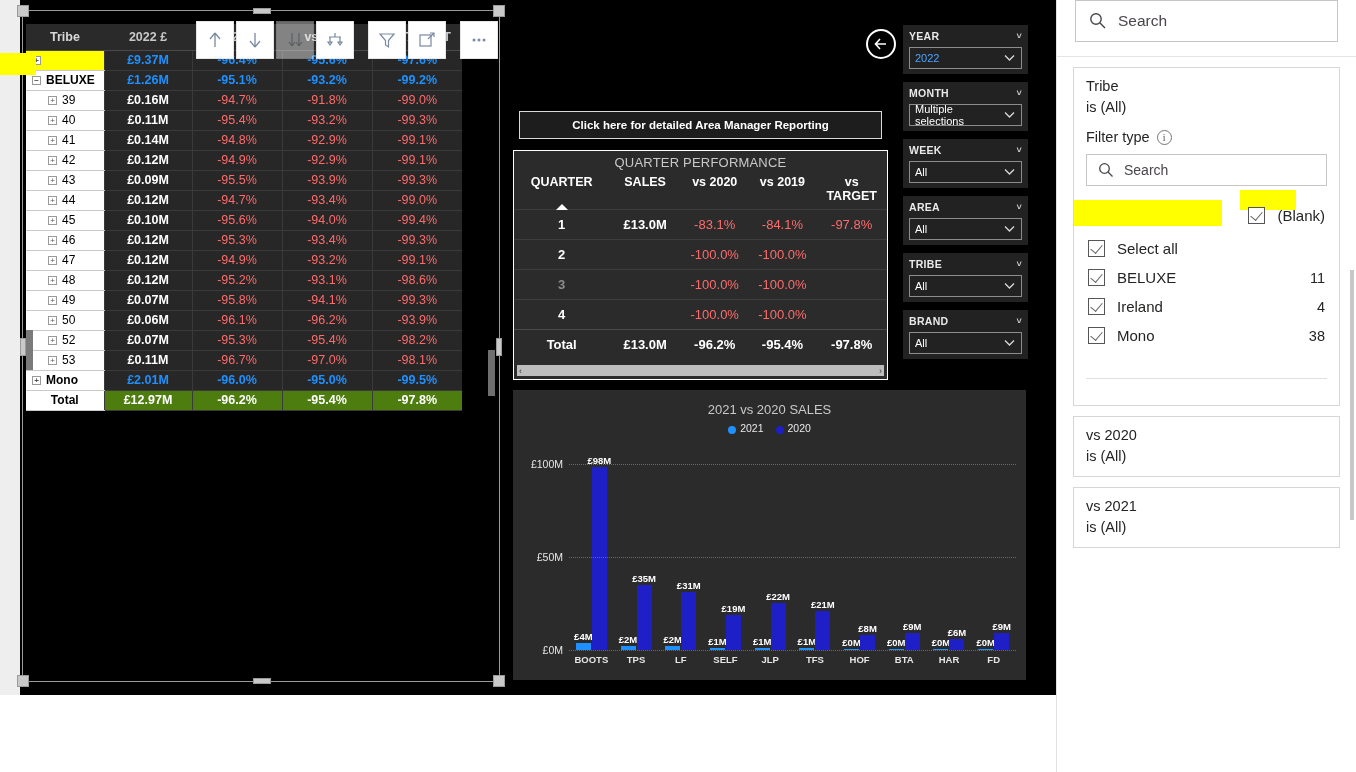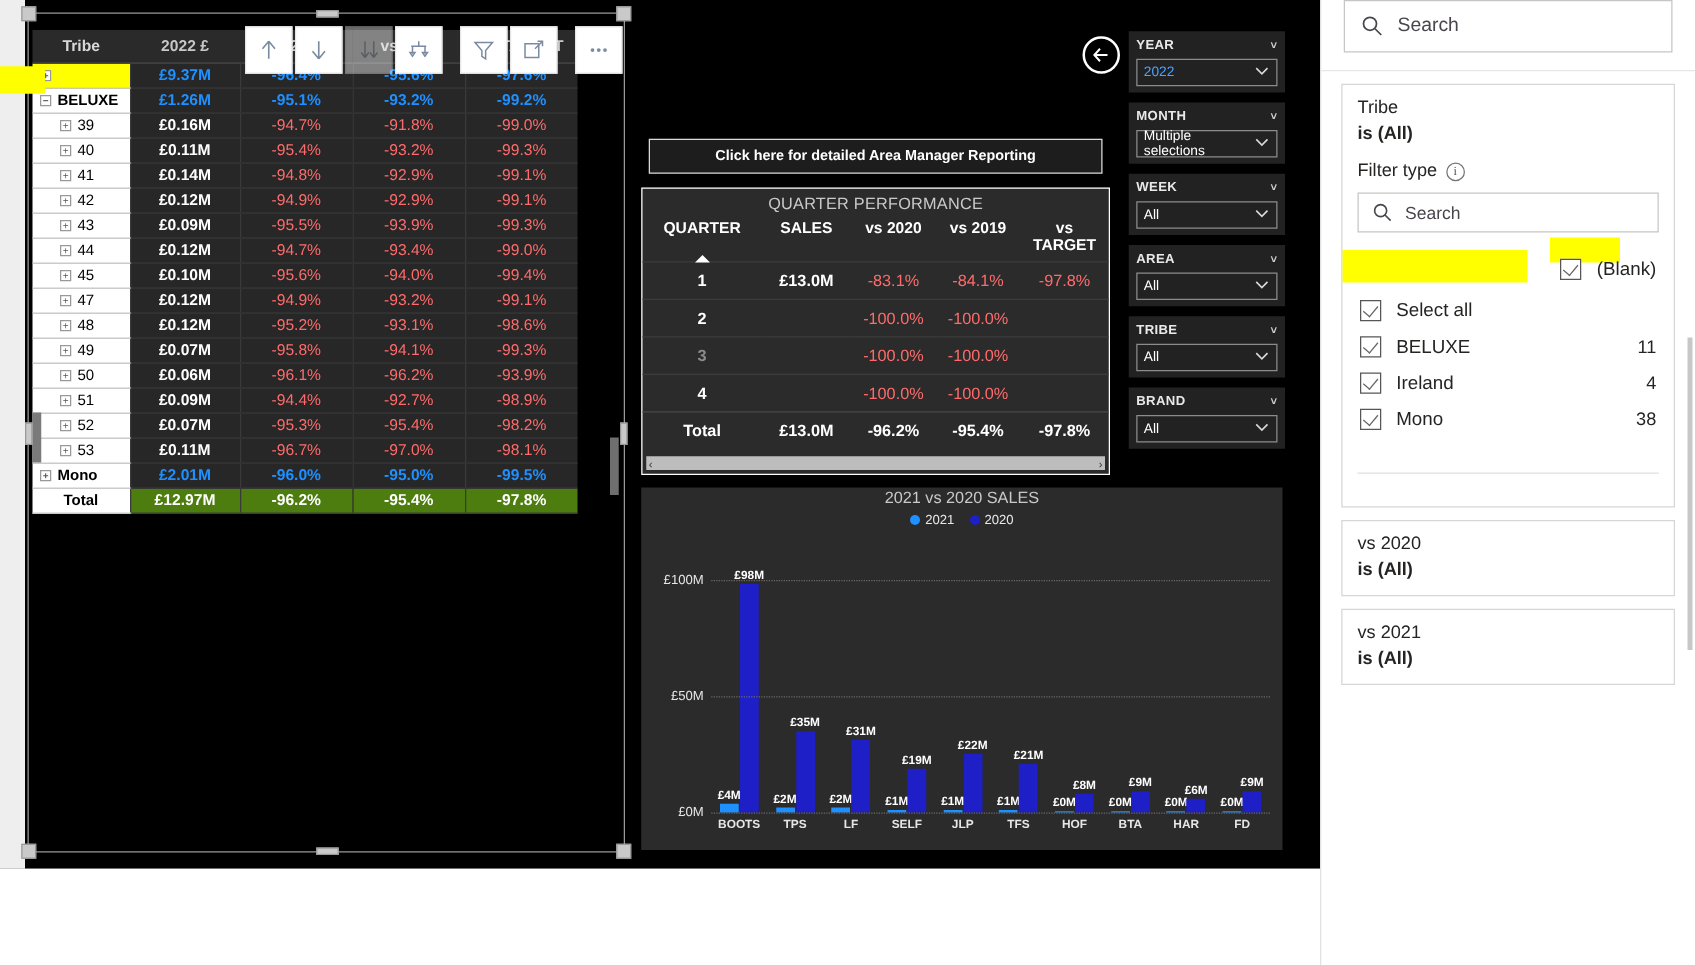--- a/index.html
+++ b/index.html
@@ -167,27 +167,27 @@
     padding: 0 2px; color: #444; font-size: 9px;
   }
   .qp-hscroll .arr { color: #333; }
 
   
   .chart-visual {
     position: absolute; left: 513px; top: 390px; width: 513px; height: 290px;
     background: #2b2b2b;
   }
   .chart-title {
-    text-align: center; color: #c9c9c9; font-size: 13px; padding-top: 0;
+    text-align: center; color: #c9c9c9; font-size: 13px; padding-top: 12px;
   }
   .chart-legend {
     display: flex; justify-content: center; gap: 12px; margin-top: 5px;
     font-size: 10.5px; color: #e8e8e8;
   }
-  .lg-item { display: flex; align-items: center; gap: 4px; }
+  .lg-item { display: flex; align-items: flex-end; gap: 4px; }
   .lg-dot { width: 8px; height: 8px; border-radius: 50%; }
   .plot {
     position: absolute; left: 56px; top: 55px; right: 10px; bottom: 30px;
   }
   .ylab {
     position: absolute; right: 100%; margin-right: 6px;
     transform: translateY(-50%);
     color: #e6e6e6; font-size: 10.5px; white-space: nowrap;
   }
   .gridline {
@@ -253,21 +253,21 @@
     cursor: text;
   }
   .fp-search .ph { color: #49454c; font-size: 15.5px; }
   .fp-divider { border-top: 1px solid #e6e6e6; margin: 14px 0 0; }
   .fp-scroll { padding: 0 16px; overflow: hidden; height: 660px; }
   .fcard {
     border: 1px solid #d6d6d6; padding: 10px 12px 12px; margin-bottom: 10px;
   }
   .fcard.open { border-color: #d6d6d6; }
   .fcard .fname { font-size: 14.5px; color: #252423; }
-  .fcard .fsub  { font-size: 14.5px; color: #252423; margin-top: 5px; font-weight: bold; }
+  .fcard .fsub  { font-size: 14.5px; color: #252423; margin-top: 5px; }
   .ftype-label {
     display: flex; align-items: center; gap: 7px;
     font-size: 14.5px; color: #252423; margin: 14px 0 7px;
   }
   .info-ico {
     width: 15px; height: 15px; border: 1px solid #757575; border-radius: 50%;
     font-size: 10px; line-height: 13px; text-align: center; color: #555;
     font-family: "Liberation Serif", serif;
   }
   .fselect {
@@ -394,20 +394,27 @@
             <td class="valcell red">-99.0%</td>
           </tr>
           <tr>
             <td class="rowcell lvl1"><span class="exp-ico">+</span><span>45</span></td>
             <td class="valcell">£0.10M</td>
             <td class="valcell red">-95.6%</td>
             <td class="valcell red">-94.0%</td>
             <td class="valcell red">-99.4%</td>
           </tr>
           <tr>
+            <td class="rowcell lvl1"><span class="exp-ico">+</span><span>46</span></td>
+            <td class="valcell">£0.12M</td>
+            <td class="valcell red">-95.3%</td>
+            <td class="valcell red">-93.4%</td>
+            <td class="valcell red">-99.3%</td>
+          </tr>
+          <tr>
             <td class="rowcell lvl1"><span class="exp-ico">+</span><span>47</span></td>
             <td class="valcell">£0.12M</td>
             <td class="valcell red">-94.9%</td>
             <td class="valcell red">-93.2%</td>
             <td class="valcell red">-99.1%</td>
           </tr>
           <tr>
             <td class="rowcell lvl1"><span class="exp-ico">+</span><span>48</span></td>
             <td class="valcell">£0.12M</td>
             <td class="valcell red">-95.2%</td>
@@ -420,27 +427,20 @@
             <td class="valcell red">-95.8%</td>
             <td class="valcell red">-94.1%</td>
             <td class="valcell red">-99.3%</td>
           </tr>
           <tr>
             <td class="rowcell lvl1"><span class="exp-ico">+</span><span>50</span></td>
             <td class="valcell">£0.06M</td>
             <td class="valcell red">-96.1%</td>
             <td class="valcell red">-96.2%</td>
             <td class="valcell red">-93.9%</td>
-          </tr>
-          <tr>
-            <td class="rowcell lvl1"><span class="exp-ico">+</span><span>51</span></td>
-            <td class="valcell">£0.09M</td>
-            <td class="valcell red">-94.4%</td>
-            <td class="valcell red">-92.7%</td>
-            <td class="valcell red">-98.9%</td>
           </tr>
           <tr>
             <td class="rowcell lvl1"><span class="exp-ico">+</span><span>52</span></td>
             <td class="valcell">£0.07M</td>
             <td class="valcell red">-95.3%</td>
             <td class="valcell red">-95.4%</td>
             <td class="valcell red">-98.2%</td>
           </tr>
           <tr>
             <td class="rowcell lvl1"><span class="exp-ico">+</span><span>53</span></td>

